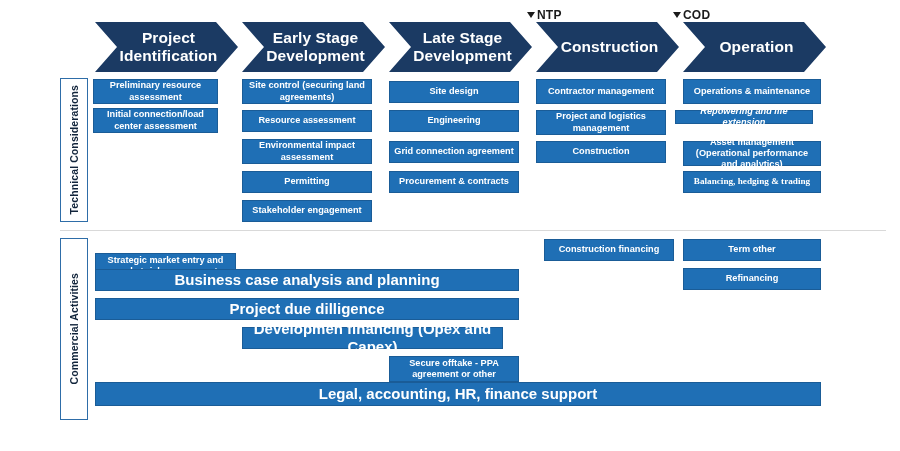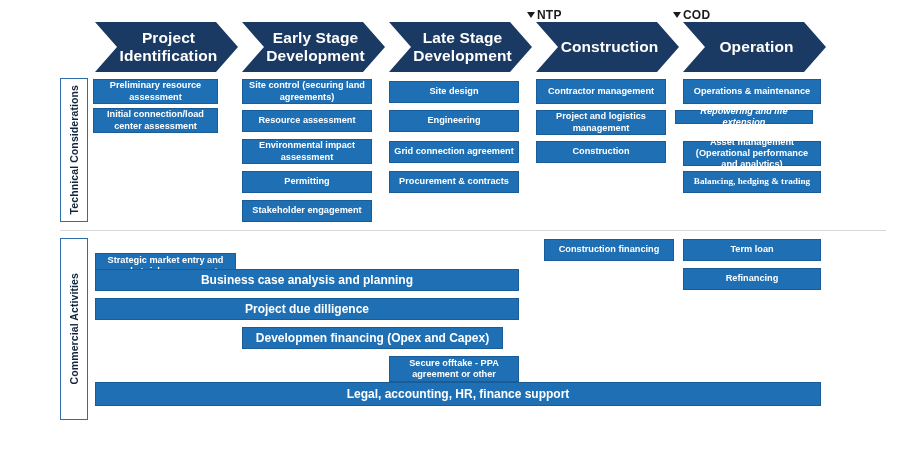--- a/index.html
+++ b/index.html
@@ -79,21 +79,21 @@
     font-size:9.2px;
     font-weight:bold;
     line-height:1.22;
     display:flex;
     align-items:center;
     justify-content:center;
     text-align:center;
     padding:0 3px;
     letter-spacing:0px;
   }
-  .bar.wide{font-size:12px;}
+  .bar.wide{font-size:15px;}
 
   
   .divider{
     position:absolute;
     background:#D9D9D9;
     height:1px;
   }
 </style>
 </head>
 <body>
@@ -208,21 +208,21 @@
       <div class="bar wide" style="left: 242px; top: 327px; width: 261px; height: 22px;">
         <span>Developmen financing (Opex and Capex)</span>
       </div>
       <div class="bar" style="left: 389px; top: 356px; width: 130px; height: 26px;">
         <span>Secure offtake - PPA agreement or other</span>
       </div>
       <div class="bar" style="left: 544px; top: 239px; width: 130px; height: 22px;">
         <span>Construction financing</span>
       </div>
       <div class="bar" style="left: 683px; top: 239px; width: 138px; height: 22px;">
-        <span>Term loan</span>
+        <span>Term other</span>
       </div>
       <div class="bar" style="left: 683px; top: 268px; width: 138px; height: 22px;">
         <span>Refinancing</span>
       </div>
       <div class="bar wide" style="left: 95px; top: 382px; width: 726px; height: 24px;">
         <span>Legal, accounting, HR, finance support</span>
       </div>
     </div>
 
 </div>

